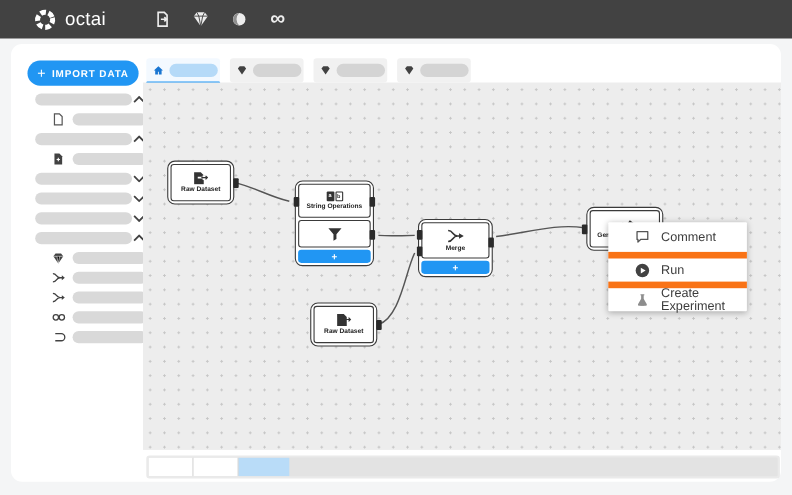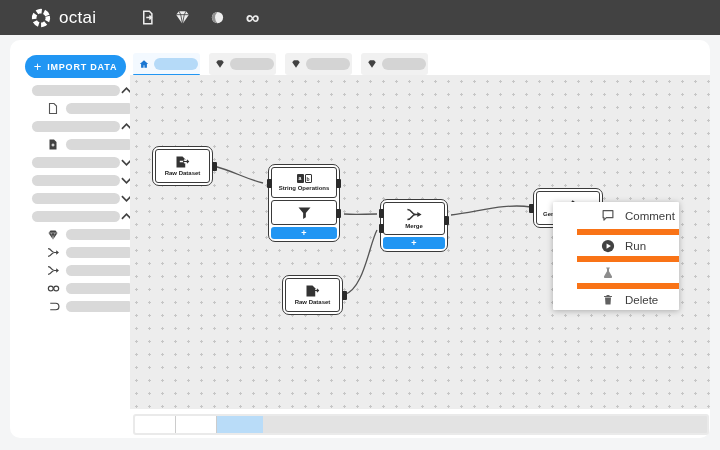--- a/index.html
+++ b/index.html
@@ -73,21 +73,21 @@
   .ab { display:flex; gap:1px; }
   .ab .a,.ab .b { width:7px; height:9px; font-size:5px; line-height:9px; text-align:center;
           font-weight:bold; }
   .ab .a { background:#333; color:#fff; border-radius:1px; }
   .ab .b { border:1px solid #333; color:#333; border-radius:1px; }
 
   
   .ctx-menu { position:absolute; left:423px; top:127px; width:126px; z-index:10;
           background:#fff; box-shadow:0 1px 6px rgba(0,0,0,.28); border-radius:1px; }
   .ctx-item { height:27px; display:flex; align-items:center; gap:10px; padding-left:24px;
-          font-size:11.5px; color:#3d3d3d; cursor:pointer;margin-left:24px; }
+          font-size:11.5px; color:#3d3d3d; cursor:pointer; }
   .ctx-item + .ctx-item { border-top:6px solid #f97316; }
   .ctx-item .ic { width:14px; height:14px; display:flex; align-items:center;
           justify-content:center; flex:none; }
 
   
   .pager { position:absolute; left:123px; top:374px; width:576px; height:21px;
            background:#e3e3e3; border:2px solid #eaeaea; border-radius:3px;
            display:flex; overflow:hidden; }
   .pcell { height:100%; }
   .pcell.white { width:41px; background:#fff; border-right:1px solid #ccc; }
@@ -390,29 +390,21 @@
           <span>Run</span>
         </div>
         <div class="ctx-item">
           <span class="ic">
             <svg width="12" height="14" viewBox="0 0 24 24">
                 <path d="M9 2h6M10 2.5v6l5.8 10.2A2.2 2.2 0 0 1 13.9 22H10a2.2 2.2 0 0 1-1.9-3.3L14 8.5v-6" fill="#9e9e9e"></path>
                 <path d="M10 2.5v6L4.2 18.7A2.2 2.2 0 0 0 6.1 22h11.8a2.2 2.2 0 0 0 1.9-3.3L14 8.5v-6z" fill="#8d8d8d"></path>
                 <rect x="8.5" y="1" width="7" height="2" fill="#8d8d8d"></rect>
               </svg>
           </span>
-        </div>
-        <div class="ctx-item">
-          <span class="ic">
-            <svg width="12" height="13" viewBox="0 0 24 24">
-                <path d="M6 8h12l-1 14H7z" fill="#616161"></path>
-                <path d="M4 5h16v2H4zM9 3h6v2H9z" fill="#616161"></path>
-              </svg>
-          </span>
-          <span>Delete</span>
+          <span>Create Experiment</span>
         </div>
       </div>
 
     </div>
 
     <div class="pager">
       <div class="pcell white"></div>
       <div class="pcell white"></div>
       <div class="pcell blue"></div>
     </div>

